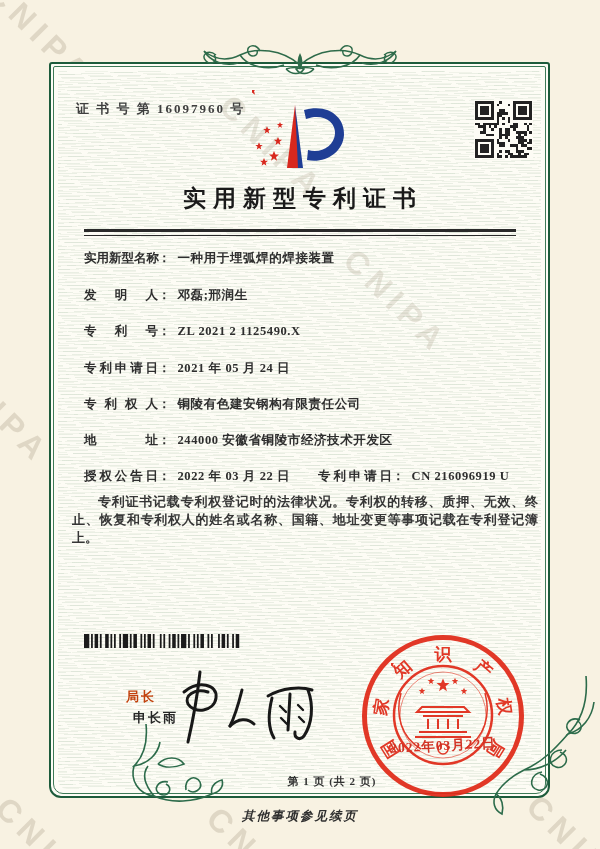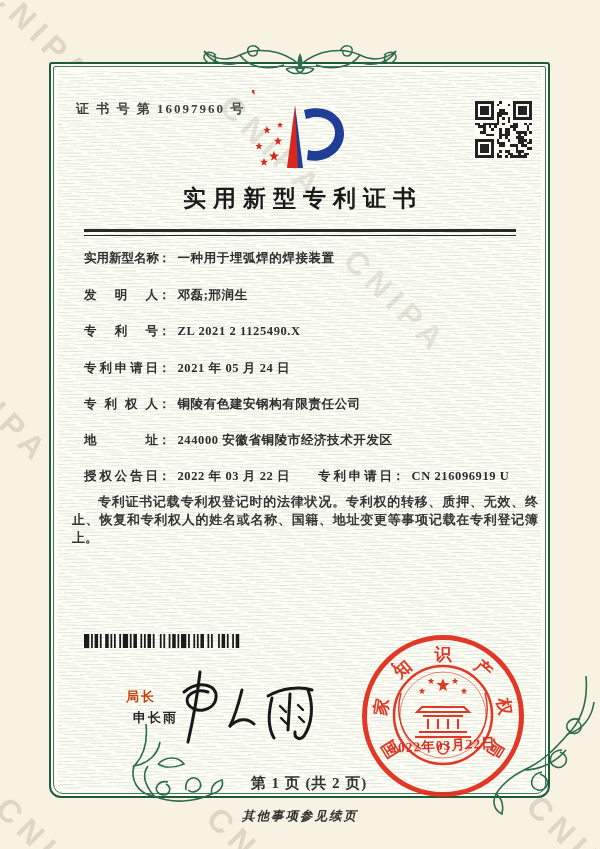--- a/index.html
+++ b/index.html
@@ -69,21 +69,21 @@
   .seal{position:absolute;left:362px;top:635px;width:162px;height:162px;z-index:30;opacity:.93;}
   .seal-circle{position:absolute;inset:0;border:5px solid #e02a18;border-radius:50%;box-sizing:border-box;}
   .seal-ring span{position:absolute;left:50%;top:50%;color:#e02a18;
     font:700 17px "Liberation Serif",serif;}
   .emblem{position:absolute;left:29px;top:28px;}
   .seal-date{position:absolute;left:-4px;width:170px;top:102px;text-align:center;z-index:31;
     color:#cf2416;font:700 13.5px "Liberation Serif",serif;letter-spacing:1px;
     transform:rotate(-3deg);}
   
   .page-num{position:absolute;left:49px;top:774px;width:520px;z-index:10;text-align:center;
-    font-size:15px;font-weight:600;letter-spacing:1px;color:#333;}
+    font-size:11px;font-weight:600;letter-spacing:1px;color:#333;padding-left:23px;}
   .note{position:absolute;left:0;top:808px;width:600px;z-index:10;text-align:center;
     font-size:12.5px;font-weight:600;font-style:italic;letter-spacing:2px;color:#2f2f2f;}
 </style>
 </head>
 <body>
 
 <div class="wm" style="left:6px;top:-26px;">CNIPA</div>
 <div class="wm" style="left:-36px;top:352px;">CNIPA</div>
 <div class="wm" style="left:14px;top:790px;">CNIPA</div>
 <div class="wm" style="left:225px;top:800px;">CNIPA</div>

